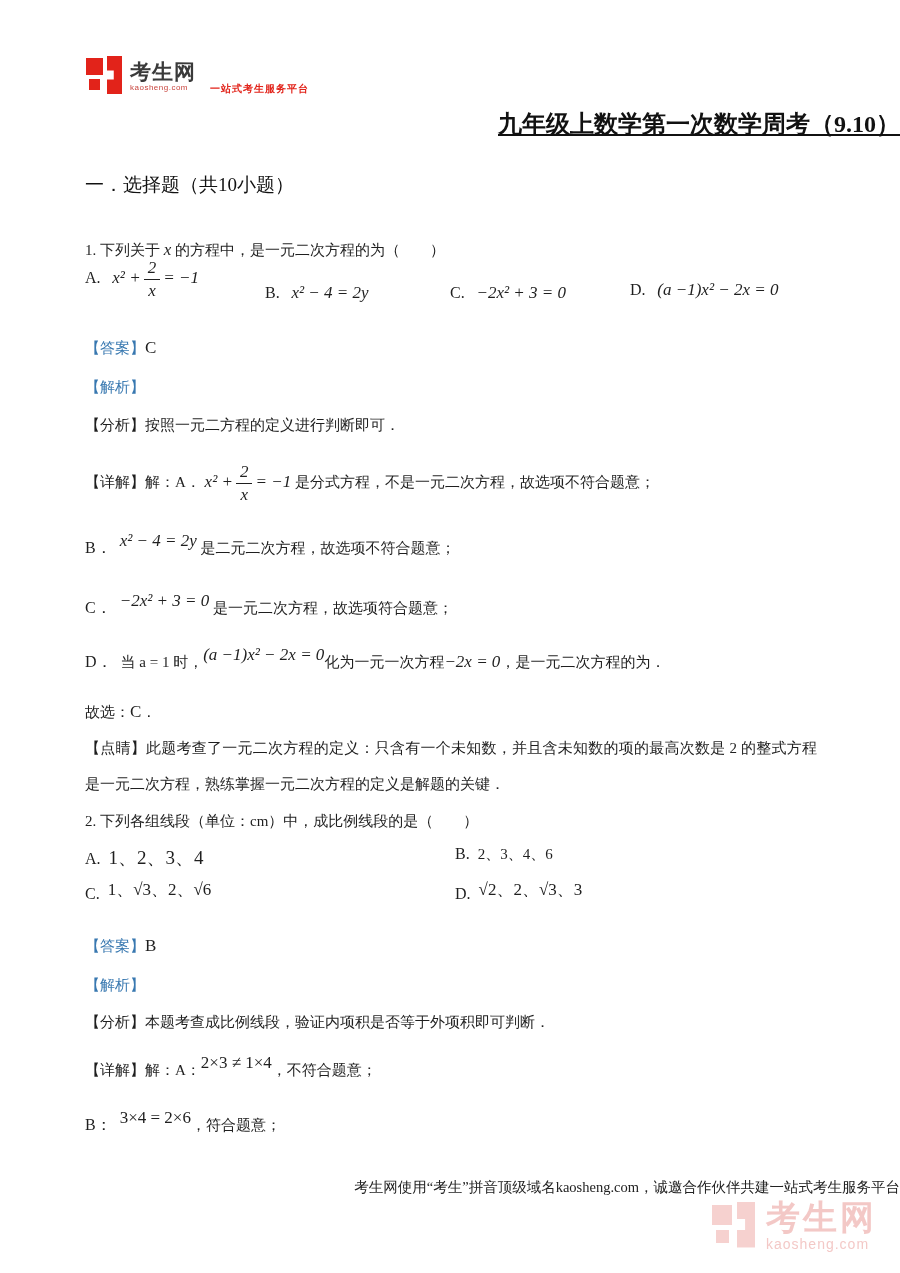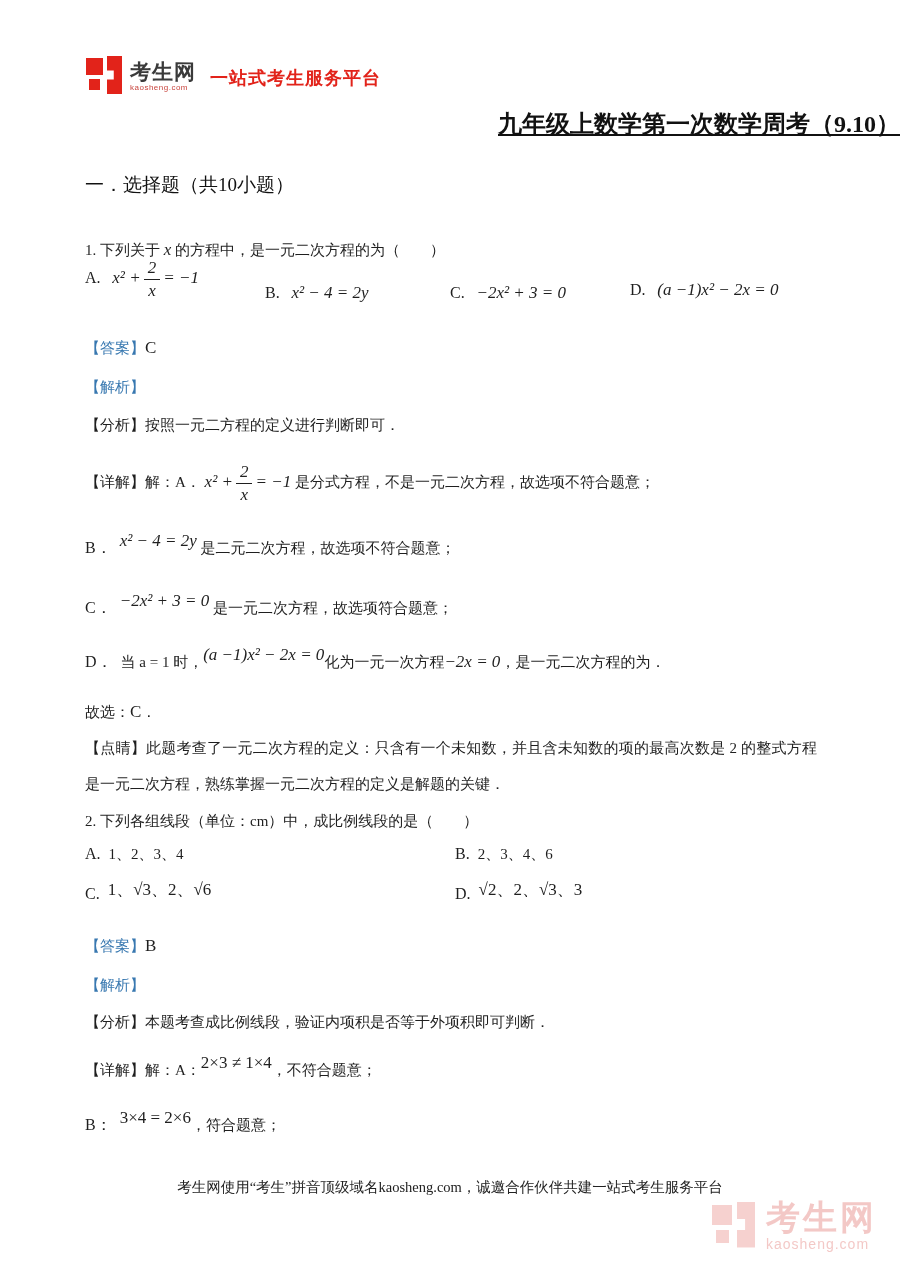--- a/index.html
+++ b/index.html
@@ -17,22 +17,22 @@
   .logo-icon { position:relative; width:38px; height:40px; flex:0 0 38px; }
   .logo-icon .b1 { position:absolute; left:0; top:2px; width:17px; height:17px; background:#e2231a; }
   .logo-icon .b2 { position:absolute; left:3px; top:23px; width:11px; height:11px; background:#e2231a; }
   .logo-icon .b3 { position:absolute; left:21px; top:0; width:15px; height:38px; background:#e2231a;
     clip-path:polygon(0 0,100% 0,100% 100%,0 100%,0 62%,45% 62%,45% 38%,0 38%); }
   .logo-textcol { margin-left:6px; line-height:1; }
   .logo-name { font-size:21px; font-weight:bold; color:#3a3a3a; letter-spacing:1px;
     font-family:"Liberation Sans","DejaVu Sans",sans-serif; }
   .logo-domain { font-size:8px; color:#c8453e; letter-spacing:0.5px; margin-top:2px;
     font-family:"Liberation Sans","DejaVu Sans",sans-serif; }
-  .logo-tagline { margin-left:14px; font-size:18px; font-weight:bold; color:#e2231a;
-    letter-spacing:1px; font-family:"Liberation Sans","DejaVu Sans",sans-serif; align-self:flex-end; margin-bottom:6px; }
+  .logo-tagline { margin-left:14px; font-size:10px; font-weight:bold; color:#e2231a;
+    letter-spacing:1px; font-family:"Liberation Sans","DejaVu Sans",sans-serif; align-self:flex-end; margin-bottom:0; }
 
   
   .title { left:0; right:0; top:108px; text-align:right; font-size:24px; font-weight:bold; color:#111;text-decoration:underline; }
   .section { left:85px; top:172px; font-size:19px; font-weight:normal; color:#111; }
 
   
   .tline { left:85px; font-size:15px; color:#1f1f1f; }
   .math { font-family:"Liberation Serif","DejaVu Serif",serif; font-style:italic; font-size:17px; white-space:nowrap; }
   .mathn { font-family:"Liberation Serif","DejaVu Serif",serif; font-size:17px; white-space:nowrap; }
   .lift { position:relative; top:-7px; display:inline-block; }
@@ -44,21 +44,21 @@
   .frac { display:inline-flex; flex-direction:column; text-align:center; vertical-align:middle;
     margin:0 3px; line-height:1.15; }
   .frac .num { border-bottom:1.2px solid #1f1f1f; padding:0 4px 1px; }
   .frac .den { padding:1px 4px 0; }
 
   
   .opt-label { font-family:"Liberation Serif","DejaVu Serif",serif; font-size:16px; margin-right:8px; }
   .wrapblock { width:732px; line-height:36px; text-align:justify; }
 
   
-  .footer { left:0; right:0; top:1178px; text-align:center; font-size:14.5px; color:#222; }
+  .footer { left:0; right:0; top:1178px; text-align:right; font-size:14.5px; color:#222; }
 
   
   .watermark { left:712px; top:1200px; display:flex; align-items:center; opacity:0.95; }
   .wm-icon { position:relative; width:46px; height:48px; flex:0 0 46px; }
   .wm-icon .b1 { position:absolute; left:0; top:3px; width:20px; height:20px; background:#f6cfcd; }
   .wm-icon .b2 { position:absolute; left:4px; top:28px; width:13px; height:13px; background:#f6cfcd; }
   .wm-icon .b3 { position:absolute; left:25px; top:0; width:18px; height:46px; background:#f6cfcd;
     clip-path:polygon(0 0,100% 0,100% 100%,0 100%,0 62%,45% 62%,45% 38%,0 38%); }
   .wm-textcol { margin-left:8px; line-height:1; }
   .wm-name { font-size:34px; font-weight:bold; color:#f3c6c4; letter-spacing:3px;
@@ -146,21 +146,21 @@
 
   <div class="abs tline" style="top:702px">
     <span>故选：</span><span class="ans-letter">C</span><span>．</span>
   </div>
 
   <div class="abs tline wrapblock" style="top:730px">【点睛】此题考查了一元二次方程的定义：只含有一个未知数，并且含未知数的项的最高次数是 2 的整式方程是一元二次方程，熟练掌握一元二次方程的定义是解题的关键．</div>
 
   <div class="abs tline" style="top:812px">2. 下列各组线段（单位：cm）中，成比例线段的是（　　）</div>
 
   <div class="abs tline" style="top:845px">
-    <span class="opt-label">A.</span><span class="mathn" style="font-size:15px">1、2、3、4</span>
+    <span class="opt-label">A.</span><span class="mathn" style="font-size:19px">1、2、3、4</span>
   </div>
   <div class="abs" style="left:455px; top:845px;">
     <span class="opt-label">B.</span><span class="mathn" style="font-size:15px">2、3、4、6</span>
   </div>
   <div class="abs tline" style="top:882px">
     <span class="opt-label">C.</span><span class="mathn lift-sm">1、√3、2、√6</span>
   </div>
   <div class="abs" style="left:455px; top:882px;">
     <span class="opt-label">D.</span><span class="mathn lift-sm">√2、2、√3、3</span>
   </div>

